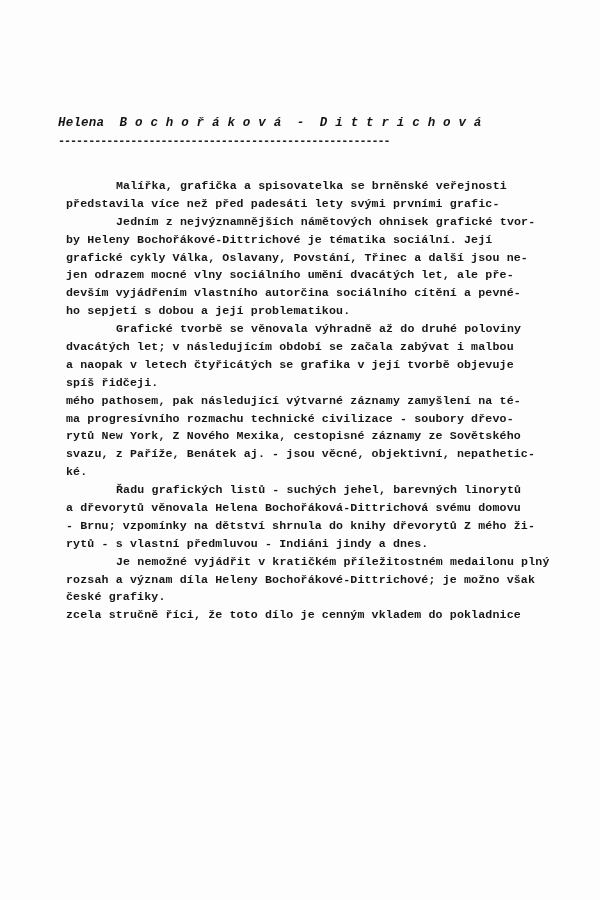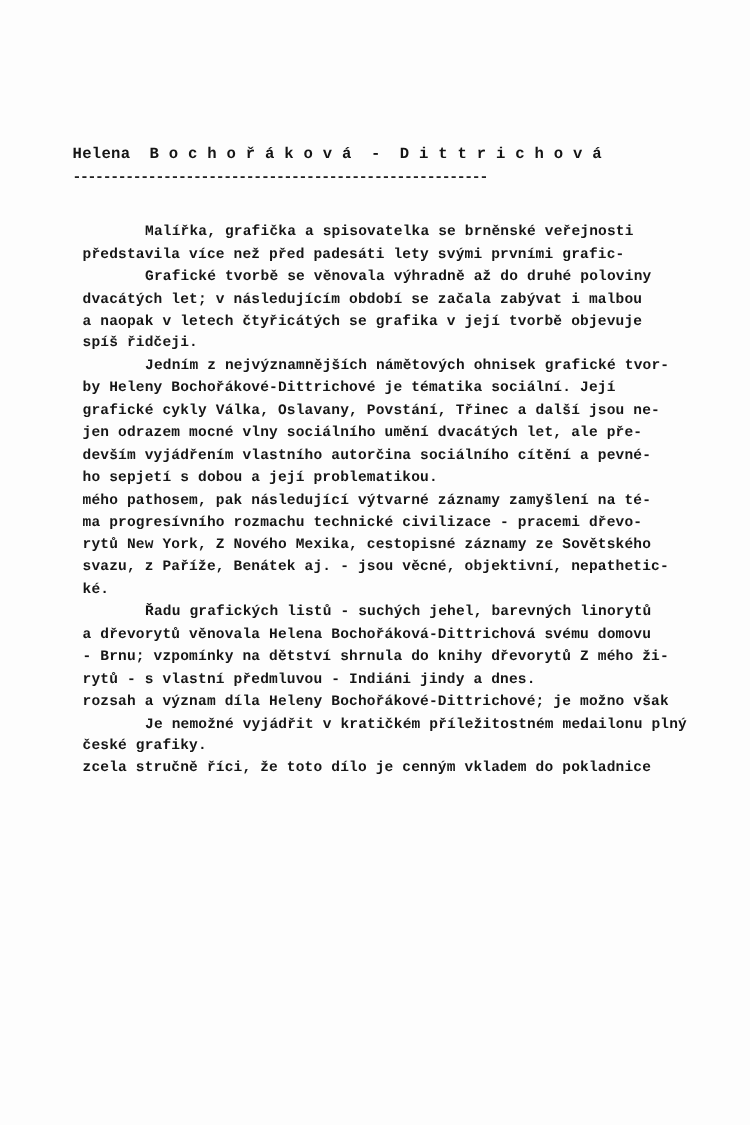--- a/index.html
+++ b/index.html
@@ -23,20 +23,21 @@
     }
     .title {
       position: absolute;
       left: 58px;
       top: 116px;
       font-size: 12.5px;
       font-weight: bold;
       white-space: pre;
       letter-spacing: 0.2px;
       color: #151515;
+      font-style: italic;
     }
     .title-rule {
       position: absolute;
       left: 58px;
       top: 135px;
       font-size: 12px;
       font-weight: bold;
       white-space: pre;
       letter-spacing: -1.05px;
       color: #222;
@@ -70,50 +71,50 @@
   <div class="title-rule">-------------------------------------------------------</div>
 
   <div class="body-text">
 
     <div>
       <div class="line indent">Malířka, grafička a spisovatelka se brněnské veřejnosti</div>
       <div class="line">představila více než před padesáti lety svými prvními grafic-</div>
     </div>
 
     <div>
-      <div class="line indent">Grafické tvorbě se věnovala výhradně až do druhé poloviny</div>
-      <div class="line">dvacátých let; v následujícím období se začala zabývat i malbou</div>
-      <div class="line">a naopak v letech čtyřicátých se grafika v její tvorbě objevuje</div>
-      <div class="line">spíš řidčeji.</div>
-    </div>
-
-    <div>
       <div class="line indent">Jedním z nejvýznamnějších námětových ohnisek grafické tvor-</div>
       <div class="line">by Heleny Bochořákové-Dittrichové je tématika sociální. Její</div>
       <div class="line">grafické cykly Válka, Oslavany, Povstání, Třinec a další jsou ne-</div>
       <div class="line">jen odrazem mocné vlny sociálního umění dvacátých let, ale pře-</div>
       <div class="line">devším vyjádřením vlastního autorčina sociálního cítění a pevné-</div>
       <div class="line">ho sepjetí s dobou a její problematikou.</div>
     </div>
 
     <div>
+      <div class="line indent">Grafické tvorbě se věnovala výhradně až do druhé poloviny</div>
+      <div class="line">dvacátých let; v následujícím období se začala zabývat i malbou</div>
+      <div class="line">a naopak v letech čtyřicátých se grafika v její tvorbě objevuje</div>
+      <div class="line">spíš řidčeji.</div>
+    </div>
+
+    <div>
       <div class="line">mého pathosem, pak následující výtvarné záznamy zamyšlení na té-</div>
-      <div class="line">ma progresívního rozmachu technické civilizace - pracemi dřevo-</div>
+      <div class="line">ma progresívního rozmachu technické civilizace - soubory dřevo-</div>
       <div class="line">rytů New York, Z Nového Mexika, cestopisné záznamy ze Sovětského</div>
       <div class="line">svazu, z Paříže, Benátek aj. - jsou věcné, objektivní, nepathetic-</div>
       <div class="line">ké.</div>
     </div>
 
     <div>
       <div class="line indent">Řadu grafických listů - suchých jehel, barevných linorytů</div>
       <div class="line">a dřevorytů věnovala Helena Bochořáková-Dittrichová svému domovu</div>
       <div class="line">- Brnu; vzpomínky na dětství shrnula do knihy dřevorytů Z mého ži-</div>
       <div class="line">rytů - s vlastní předmluvou - Indiáni jindy a dnes.</div>
     </div>
 
     <div>
+      <div class="line indent">Je nemožné vyjádřit v kratičkém příležitostném medailonu plný</div>
       <div class="line">rozsah a význam díla Heleny Bochořákové-Dittrichové; je možno však</div>
-      <div class="line indent">Je nemožné vyjádřit v kratičkém příležitostném medailonu plný</div>
       <div class="line">české grafiky.</div>
       <div class="line">zcela stručně říci, že toto dílo je cenným vkladem do pokladnice</div>
     </div>
   </div>
 </div>
 
 </body></html>

